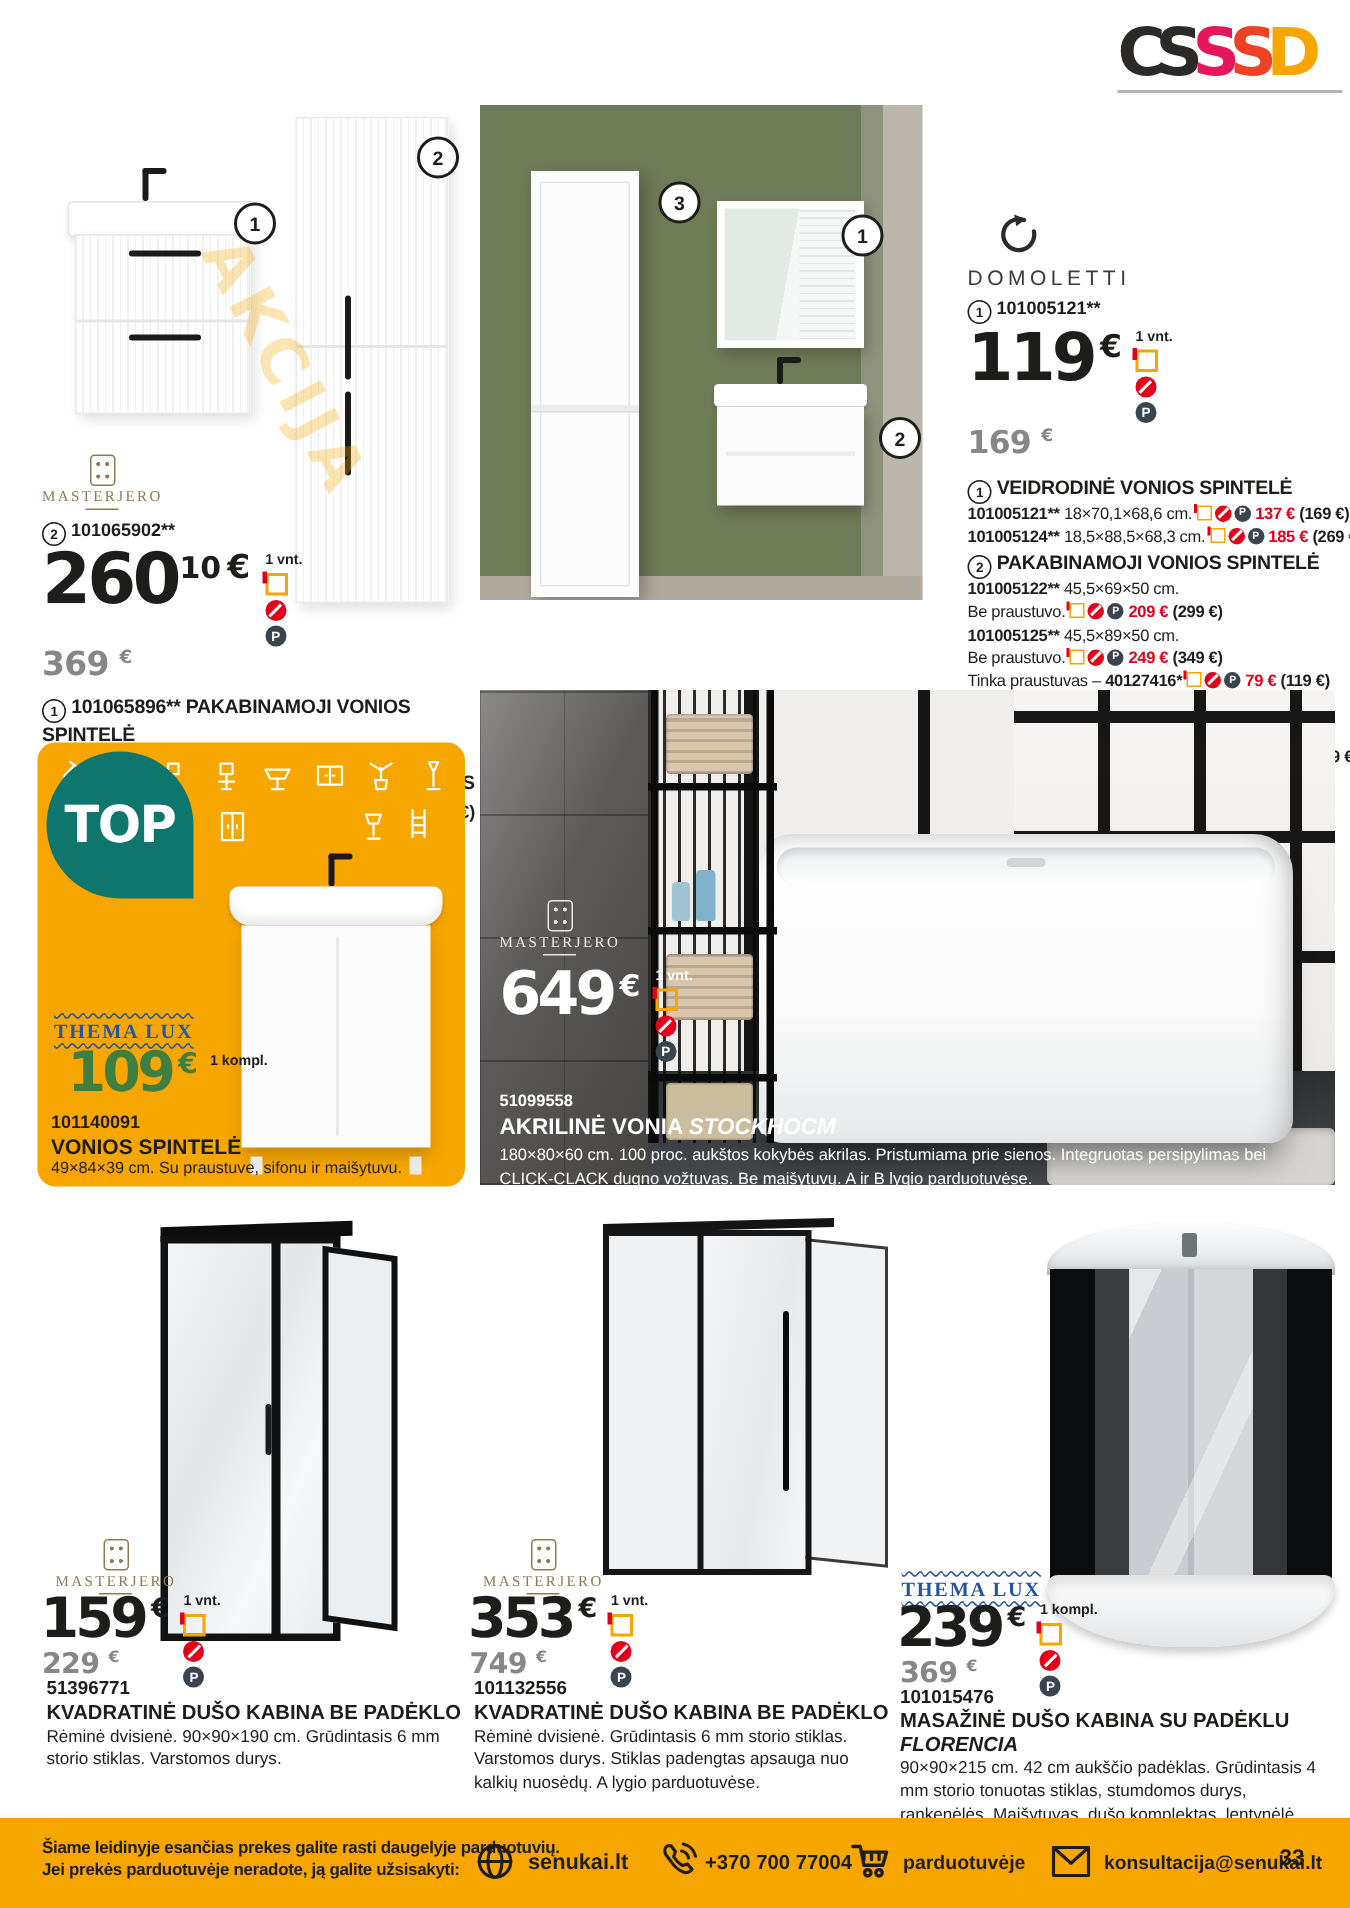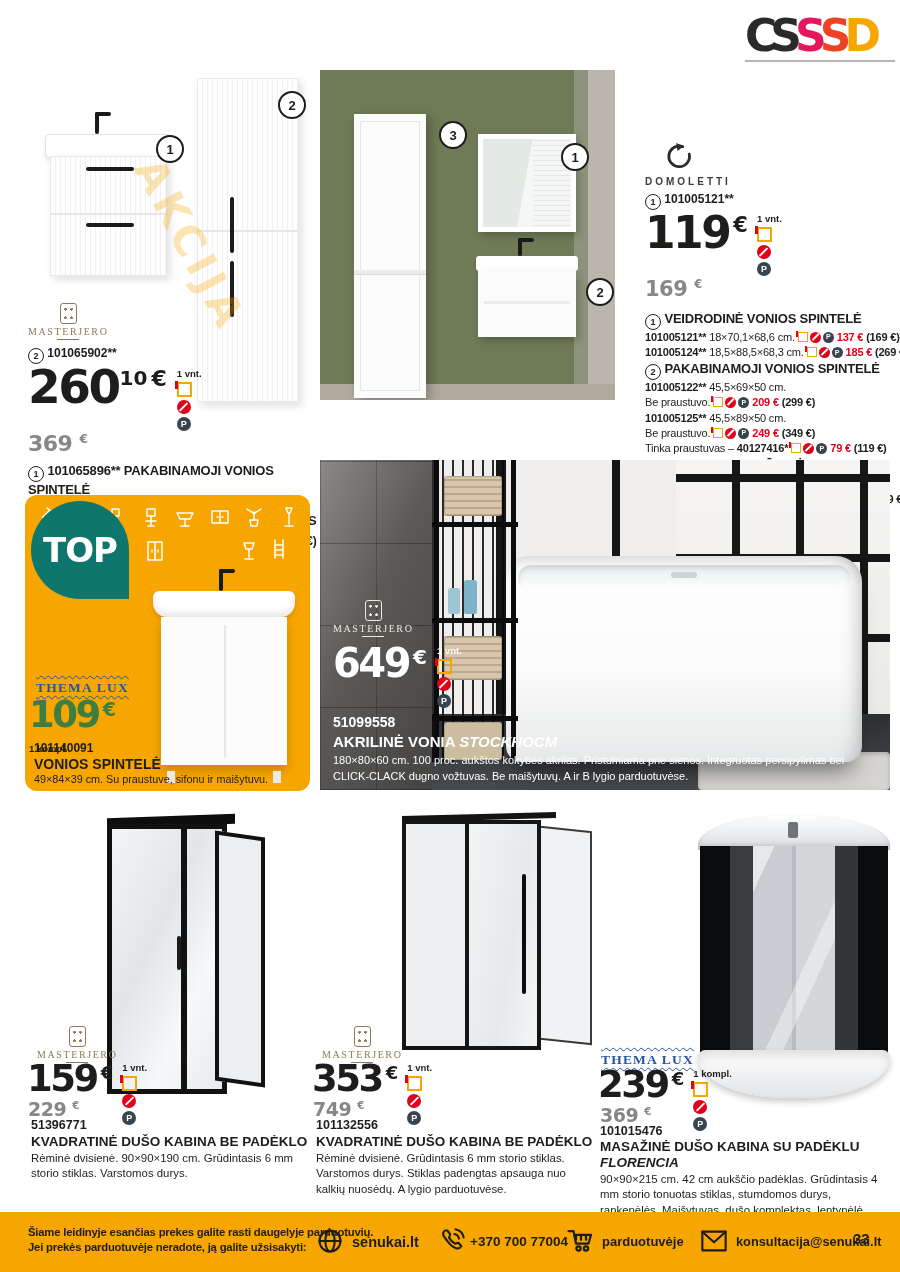--- a/index.html
+++ b/index.html
@@ -63,21 +63,21 @@
      background:radial-gradient(circle at 30% 28%,currentColor 1.2px,transparent 1.5px),
                 radial-gradient(circle at 70% 28%,currentColor 1.2px,transparent 1.5px),
                 radial-gradient(circle at 30% 72%,currentColor 1.2px,transparent 1.5px),
                 radial-gradient(circle at 70% 72%,currentColor 1.2px,transparent 1.5px);}
   .mj .name{font-family:"Liberation Serif",serif;font-size:10px;letter-spacing:1.6px;margin-top:2px;white-space:nowrap;}
   .mj .wing{width:22px;border-top:1.6px solid currentColor;margin-top:2px;}
   .mj.light{color:#efe8d8;}
   .tl{display:inline-block;font-family:"Liberation Serif",serif;font-weight:700;font-size:13.5px;letter-spacing:1.2px;
       color:#2456a4;text-decoration-line:underline overline;text-decoration-style:wavy;
       text-decoration-color:#2456a4;text-decoration-thickness:1px;text-underline-offset:3px;padding:2px 1px;white-space:nowrap;}
-  .dm-name{font-size:10px;letter-spacing:3px;color:#3c3c3b;font-weight:700;}
+  .dm-name{font-size:14px;letter-spacing:3px;color:#3c3c3b;font-weight:400;}
 
   
   .wcab{background:repeating-linear-gradient(90deg,#fefefe 0 4px,#f1f1f1 4px 5px);border:1px solid #e9e9e9;
         box-shadow:3px 4px 8px rgba(0,0,0,.12);}
   .handle-h{position:absolute;height:4px;background:#1b1b1b;border-radius:2px;}
   .handle-v{position:absolute;width:4px;background:#1b1b1b;border-radius:2px;}
   .basin-top{position:absolute;background:#fff;border:1px solid #e2e2e2;border-radius:4px;
         box-shadow:0 3px 4px rgba(0,0,0,.08);}
   .faucet{position:absolute;width:4px;height:22px;background:#1a1a1a;border-radius:2px;}
   .faucet::before{content:"";position:absolute;left:0;top:0;width:16px;height:4px;background:#1a1a1a;border-radius:2px;}
@@ -392,21 +392,21 @@
       <div class="faucet" style="left:66px;top:12px;height:22px;"></div>
       <div class="basin"></div>
       <div class="bodyc"></div>
       <div class="legL" style="left:14px;"></div>
       <div class="legR" style="right:14px;"></div>
     </div>
 
     <div style="position:absolute;left:10px;top:183px;z-index:3;">
       <span class="tl">THEMA LUX</span>
     </div>
-    <div style="position:absolute;left:4px;top:203px;display:flex;gap:8px;z-index:3;flex-direction:column;">
+    <div style="position:absolute;left:20px;top:203px;display:flex;gap:8px;z-index:3;">
       <div class="price-big green-price">
         <span class="digits" style="font-size:37px;">109</span>
         <span class="cur" style="font-size:19px;">€</span>
       </div>
       <div class="unit" style="margin-top:4px;">1 kompl.</div>
     </div>
     <div style="position:absolute;left:9px;top:246px;font-size:12px;font-weight:600;z-index:3;">101140091</div>
     <div style="position:absolute;left:9px;top:261px;font-size:14px;font-weight:700;z-index:3;">VONIOS SPINTELĖ</div>
     <div style="position:absolute;left:9px;top:278px;font-size:10.8px;z-index:3;white-space:nowrap;">49×84×39 cm. Su praustuve, sifonu ir maišytuvu.</div>
   </div>
@@ -441,21 +441,21 @@
           <span class="digits" style="font-size:40px;">649</span>
           <span class="cur" style="font-size:20px;">€</span>
         </div>
         <div class="flags light">
           <div class="unit">1 vnt.</div>
           <div class="f-box"></div>
           <div class="f-no"></div>
           <div class="f-p">P</div>
         </div>
       </div>
-      <div style="font-size:14px;font-weight:600;margin-top:6px;">51099558</div>
+      <div style="font-size:11px;font-weight:600;margin-top:20px;">51099558</div>
       <div style="font-size:15px;font-weight:700;margin-top:3px;"><span>AKRILINĖ VONIA</span> <i>STOCKHOCM</i></div>
       <div style="font-size:11px;line-height:1.42;width:548px;margin-top:3px;font-weight:500;">180×80×60 cm. 100 proc. aukštos kokybės akrilas. Pristumiama prie sienos. Integruotas persipylimas bei CLICK-CLACK dugno vožtuvas. Be maišytuvų. A ir B lygio parduotuvėse.</div>
     </div>
   </div>
 
   <div class="abs pcard" style="left:25px;top:810px;">
     <div class="sh1">
       <div class="topbar"></div>
       <div class="glass"></div>
       <div class="side"></div>

